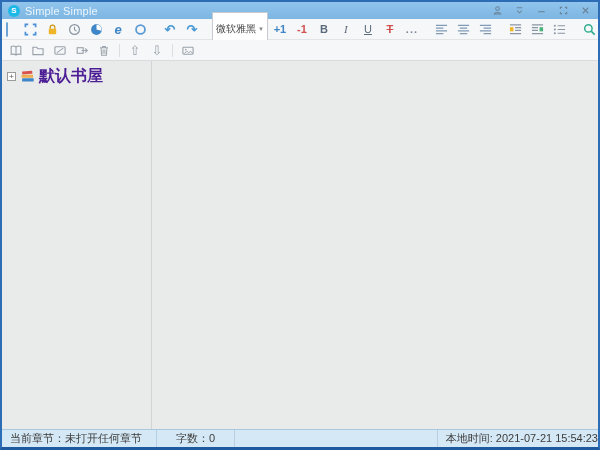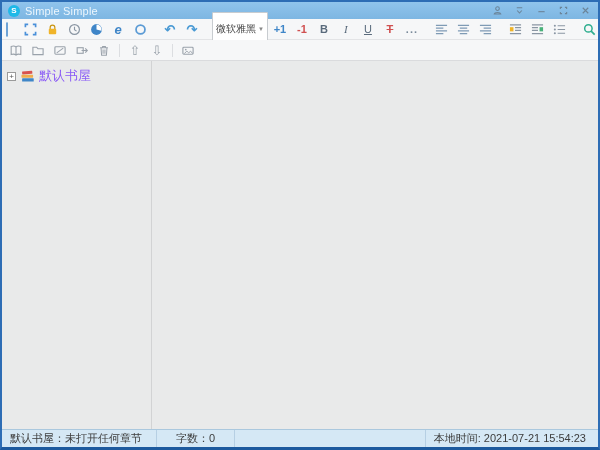--- a/index.html
+++ b/index.html
@@ -62,33 +62,33 @@
   .font-name { font-size:10px; color:#444; flex:1; white-space:nowrap; overflow:hidden; }
   .dd-arrow { font-size:6px; color:#888; }
   
   .body { flex:1; display:flex; min-height:0; }
   .sidebar { width:150px; flex:0 0 150px; background:#e9eaea; border-right:1px solid #d2d3d4; padding-top:6px; }
   .tree-item { display:flex; align-items:center; gap:4px; padding-left:5px; height:18px; cursor:default; }
   .expander {
     width:9px; height:9px; border:1px solid #9a9a9a; background:#fff; color:#555;
     font-size:8px; line-height:7px; text-align:center; flex:0 0 9px; cursor:default;
   }
-  .tree-label { font-size:13px; font-weight:normal; color:#8b5cf6; }
+  .tree-label { font-size:16px; font-weight:bold; color:#4c1d95; }
   .editor { flex:1; background:#e9eaea; }
   
   .statusbar {
     height:18px; flex:0 0 18px; background:#d5e8f5; border-top:1px solid #aac8de;
     display:flex; align-items:center; font-size:11px; color:#3c3c3c;
   }
   .sb-cell { height:100%; display:flex; align-items:center; padding:0 8px; border-right:1px solid #b6cfe3; white-space:nowrap; }
   .sb-chapter { width:155px; }
   .sb-words { width:78px; justify-content:center; }
   .sb-fee { width:82px; justify-content:center; }
   .sb-spacer { flex:1; }
-  .sb-time { border-right:none; justify-content:flex-end; padding-right:12px; }
+  .sb-time { border-right:none; justify-content:flex-end; padding-right:0; }
 </style>
 </head>
 <body>
 
 <div class="window">
 
   <div class="titlebar">
     <span class="logo">S</span>
     <span class="title">Simple Simple</span>
     <div class="win-controls">
@@ -291,19 +291,19 @@
             <rect x="1.5" y="5" width="12.5" height="3.4" rx=".5" fill="#f0ad4e"></rect>
             <rect x="2.2" y="8.9" width="12.5" height="3.6" rx=".5" fill="#3f86c8"></rect>
           </svg>
         <span class="tree-label">默认书屋</span>
       </div>
     </div>
     <div class="editor"></div>
   </div>
 
   <div class="statusbar">
-    <div class="sb-cell sb-chapter">默认书屋：未打开任何章节</div>
+    <div class="sb-cell sb-chapter">当前章节：未打开任何章节</div>
     <div class="sb-cell sb-words">字数：0</div>
     <div class="sb-cell sb-spacer"></div>
     <div class="sb-cell sb-time">本地时间: 2021-07-21 15:54:23</div>
   </div>
 
 </div>
 
 </body></html>

